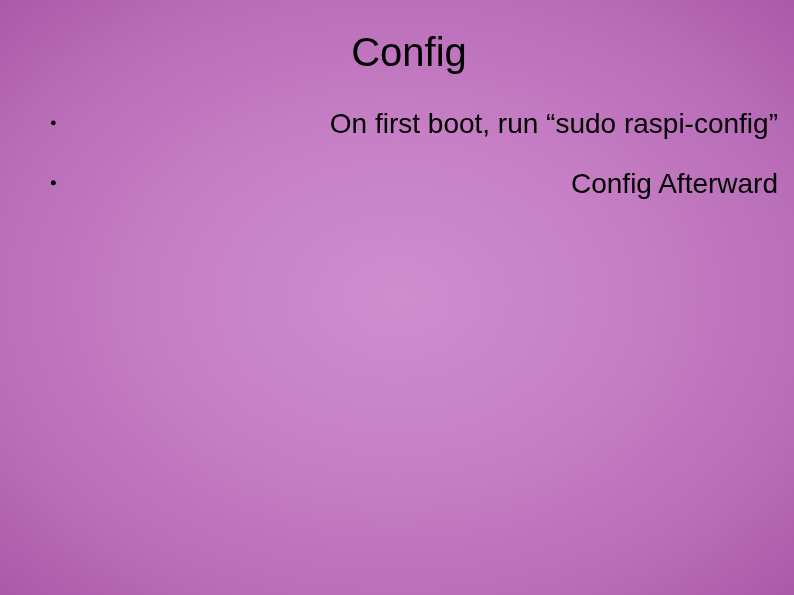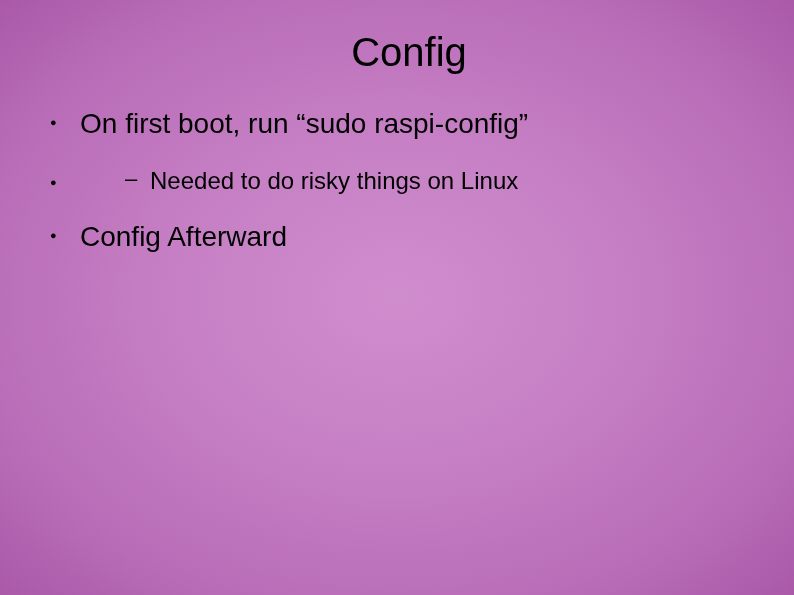--- a/index.html
+++ b/index.html
@@ -23,20 +23,21 @@
   }
   .title {
     text-align: center;
     font-size: 40px;
     font-weight: normal;
     margin-bottom: 30px;
     margin-top: 5px;
   }
   .content {
     padding-left: 0px;
+    text-align: right;
   }
   ul.main-list {
     list-style: none;
   }
   ul.main-list > li {
     position: relative;
     padding-left: 40px;
     font-size: 28px;
     line-height: 1.35;
     margin-bottom: 22px;
@@ -71,24 +72,19 @@
 <body>
 
 <div class="slide">
   <h1 class="title">Config</h1>
   <div class="content">
     <ul class="main-list">
       <li>
         <span>On first boot, run “sudo raspi-config”</span>
       </li>
       <li>
-        <ul class="sub-list">
-          <li>
-            <span>Needed to do risky things on Linux</span>
-          </li>
-        </ul>
       </li>
       <li>
         <span>Config Afterward</span>
       </li>
     </ul>
   </div>
 </div>
 
 </body></html>

